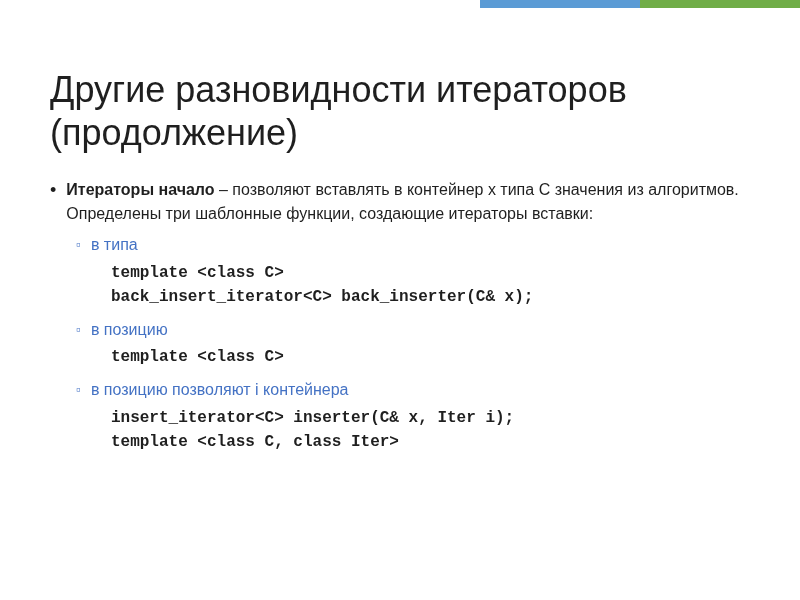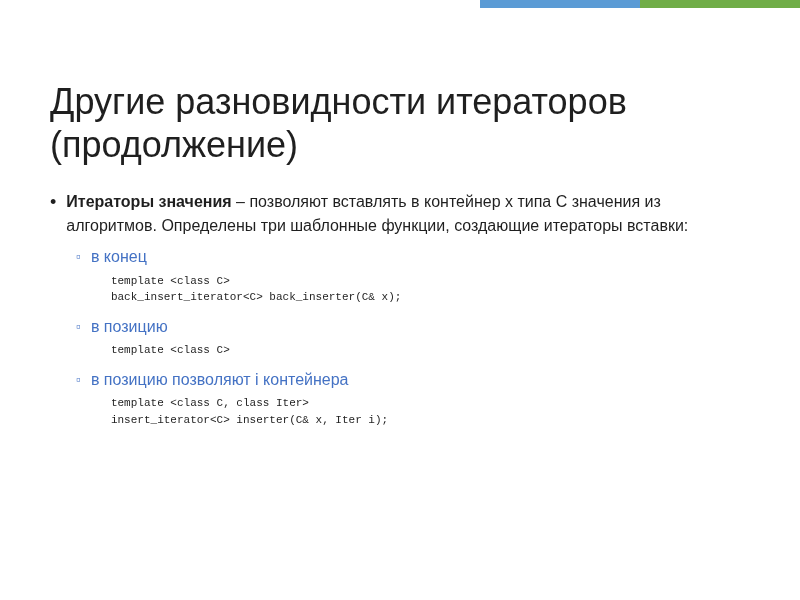--- a/index.html
+++ b/index.html
@@ -29,21 +29,21 @@
     .accent-bar {
       position: absolute;
       top: 0;
       right: 0;
       width: 160px;
       height: 8px;
       background: #70ad47;
     }
 
     .slide-content {
-      padding: 60px 50px 30px 50px;
+      padding: 48px 50px 30px 50px;
     }
 
     .slide-title {
       font-size: 36px;
       font-weight: 300;
       color: #1f1f1f;
       line-height: 1.2;
       margin-bottom: 24px;
       margin-top: 20px;
     }
@@ -105,51 +105,51 @@
     }
 
     .code-block {
       margin-top: 4px;
       margin-left: 20px;
       margin-bottom: 6px;
     }
 
     .code-line {
       font-family: 'Courier New', Courier, monospace;
-      font-size: 11px;
-      font-weight: normal;
+      font-size: 16px;
+      font-weight: bold;
       color: #1f1f1f;
       line-height: 1.5;
       display: block;
     }
   </style>
 </head>
 <body>
 
 <div class="top-bar"></div>
 <div class="accent-bar"></div>
 
 <div class="slide-content">
 
   <h1 class="slide-title">Другие разновидности итераторов (продолжение)</h1>
 
   <ul class="main-list">
     <li>
       <span class="bullet-dot">•</span>
       <div>
         <span class="main-text">
-          <span class="keyword">Итераторы значения</span><span> – позволяют вставлять в контейнер x типа C значения из алгоритмов. Определены три шаблонные функции, создающие итераторы вставки:</span>
+          <span class="keyword">Итераторы начало</span><span> – позволяют вставлять в контейнер x типа C значения из алгоритмов. Определены три шаблонные функции, создающие итераторы вставки:</span>
         </span>
 
         <ul class="sub-list">
 
           <li>
             <span class="sub-bullet">▫</span>
             <div>
-              <span class="sub-label">в конец</span>
+              <span class="sub-label">в типа</span>
               <div class="code-block">
                 <span class="code-line">template &lt;class C&gt;</span>
                 <span class="code-line">back_insert_iterator&lt;C&gt; back_inserter(C&amp; x);</span>
               </div>
             </div>
           </li>
 
           <li>
             <span class="sub-bullet">▫</span>
             <div>
@@ -158,22 +158,22 @@
                 <span class="code-line">template &lt;class C&gt;</span>
               </div>
             </div>
           </li>
 
           <li>
             <span class="sub-bullet">▫</span>
             <div>
               <span class="sub-label">в позицию позволяют i контейнера</span>
               <div class="code-block">
+                <span class="code-line">insert_iterator&lt;C&gt; inserter(C&amp; x, Iter i);</span>
                 <span class="code-line">template &lt;class C, class Iter&gt;</span>
-                <span class="code-line">insert_iterator&lt;C&gt; inserter(C&amp; x, Iter i);</span>
               </div>
             </div>
           </li>
 
         </ul>
       </div>
     </li>
   </ul>
 
 </div>

